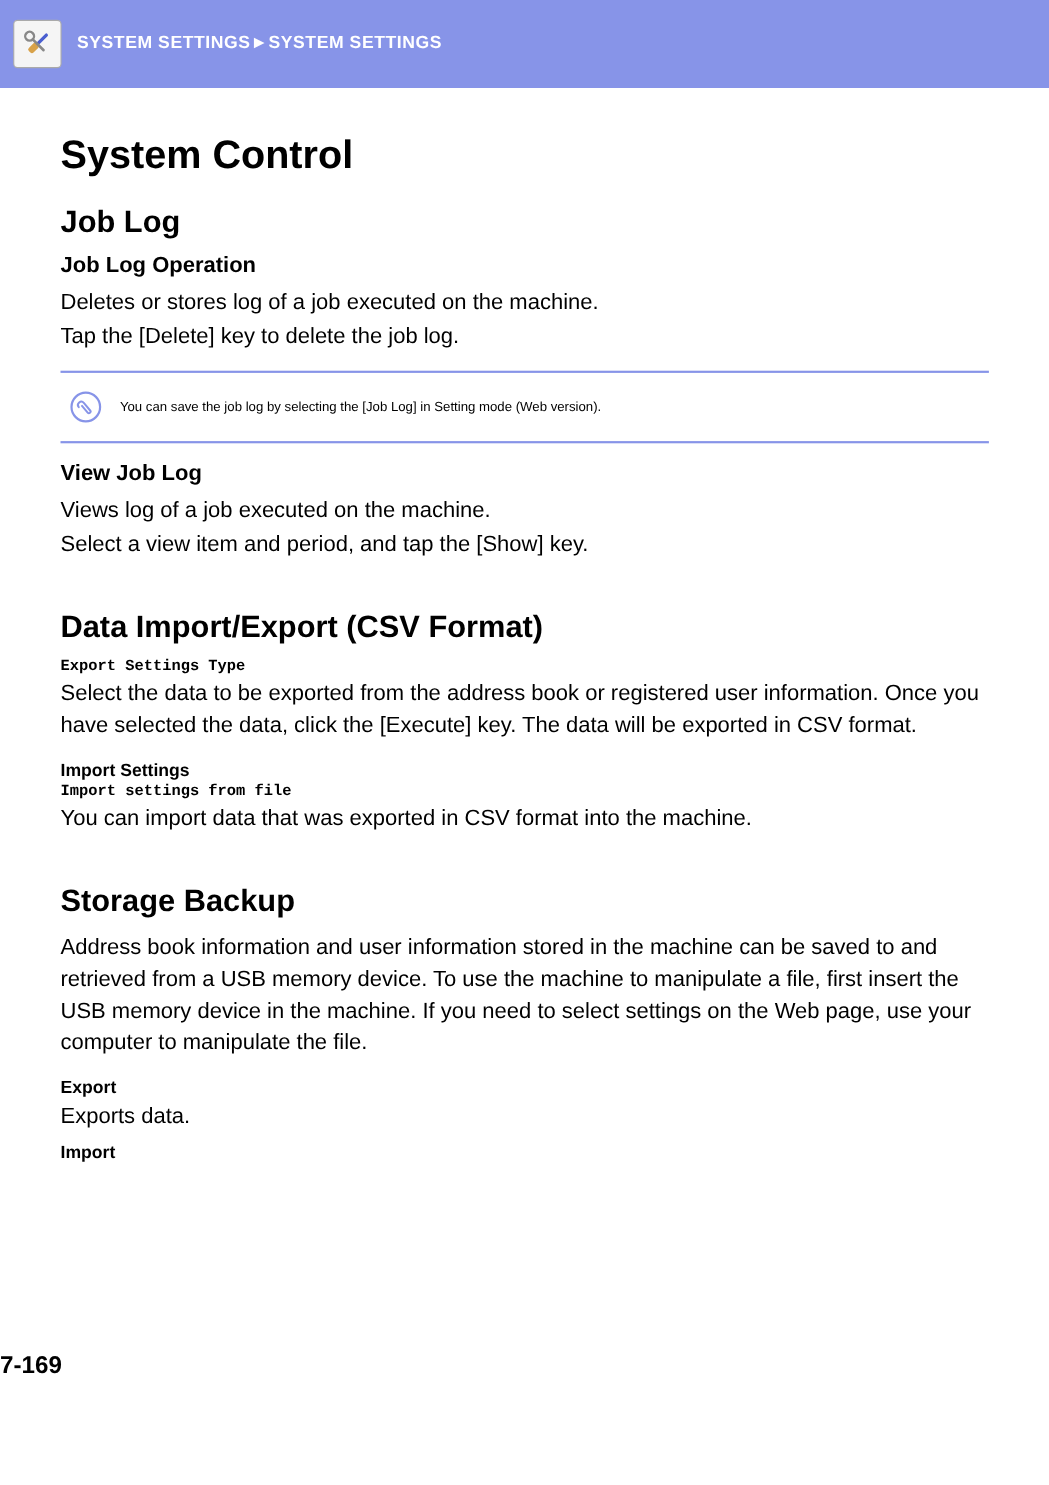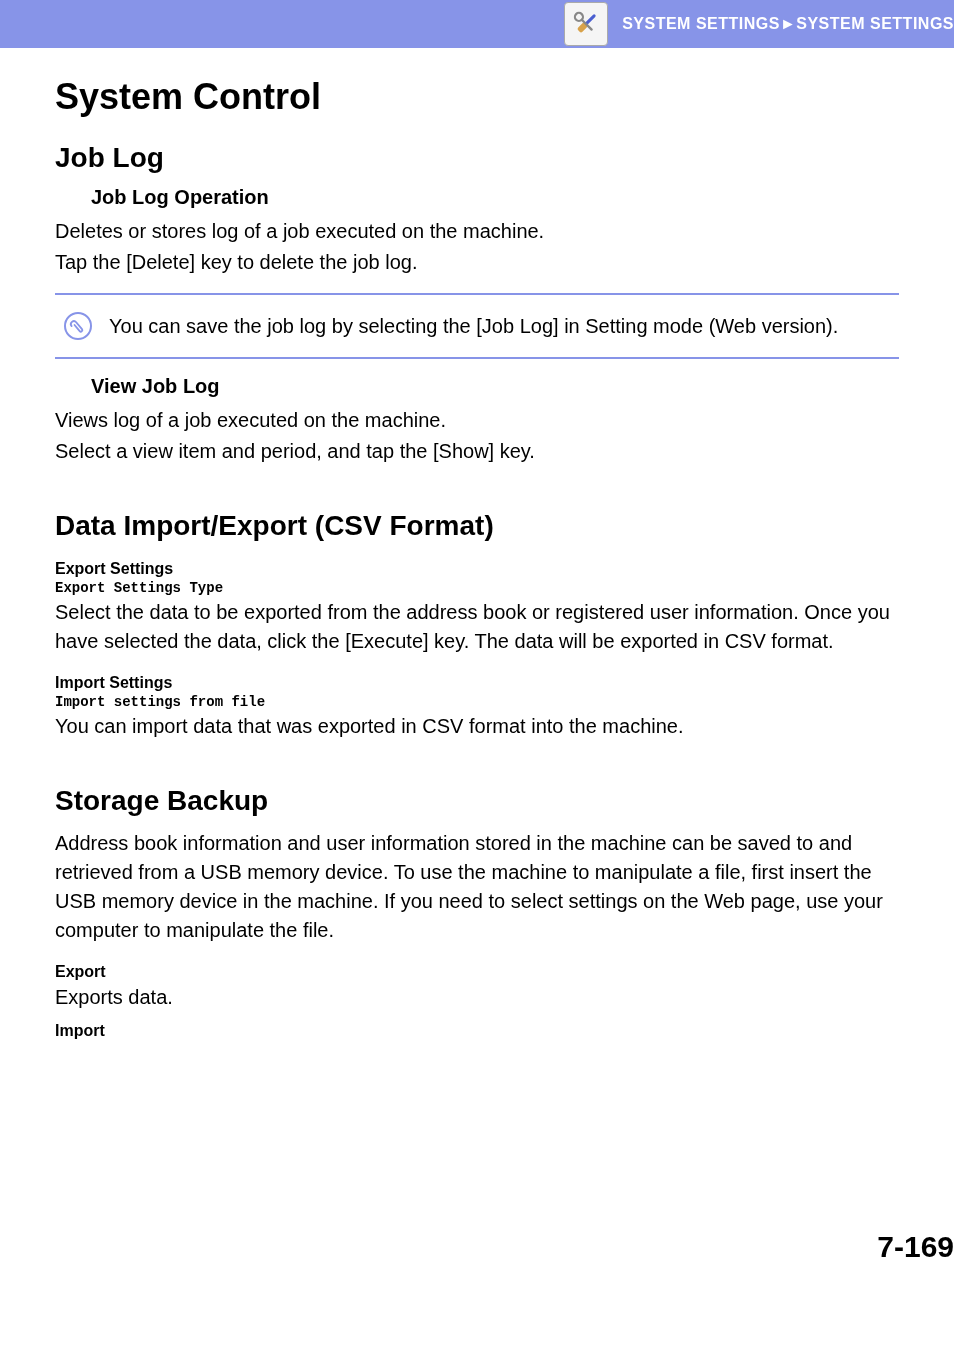--- a/index.html
+++ b/index.html
@@ -10,61 +10,59 @@
     body {
       font-family: Arial, Helvetica, sans-serif;
       background: #ffffff;
       width: 954px;
       height: 1350px;
       position: relative;
       color: #000;
     }
     .header-bar {
       background: #8794e8;
-      height: 48px;
+      height: 80px;
       display: flex;
       align-items: center;
       padding-left: 12px;
-      justify-content: flex-end;
     }
     .header-icon-box {
       width: 44px;
       height: 44px;
       background: #f5f5f5;
       border: 1px solid #aaa;
       border-radius: 4px;
       display: flex;
       align-items: center;
       justify-content: center;
       margin-right: 14px;
     }
     .header-breadcrumb {
       color: #ffffff;
       font-weight: bold;
       font-size: 16px;
       letter-spacing: 0.5px;
     }
     .content {
-      padding: 28px 55px 0 55px;
+      padding: 40px 55px 0 55px;
     }
     h1 {
       font-size: 36px;
       font-weight: bold;
       margin-bottom: 24px;
     }
     h2 {
       font-size: 28px;
       font-weight: bold;
       margin-bottom: 12px;
     }
     h3 {
       font-size: 20px;
       font-weight: bold;
       margin-bottom: 8px;
-      margin-left: 36px;
     }
     h4 {
       font-size: 16px;
       font-weight: bold;
       margin-bottom: 2px;
     }
     h5 {
       font-size: 14px;
       font-weight: bold;
       margin-bottom: 2px;
@@ -90,29 +88,29 @@
       width: 34px;
       height: 34px;
       flex-shrink: 0;
       margin-left: 6px;
       margin-right: 14px;
       display: flex;
       align-items: center;
       justify-content: center;
     }
     .note-text {
-      font-size: 20px;
+      font-size: 12px;
     }
     .page-number {
       position: absolute;
-      bottom: 86px;
+      bottom: 96px;
       left: 0;
       right: 0;
-      text-align: right;
-      font-size: 30px;
+      text-align: left;
+      font-size: 22px;
       font-weight: bold;
     }
   </style>
 </head>
 <body>
 
 <div class="header-bar">
   <div class="header-icon-box">
     <svg width="34" height="34" viewBox="0 0 34 34">
       <g transform="rotate(45 17 17)">
@@ -151,21 +149,20 @@
     </div>
     <div class="note-text">You can save the job log by selecting the [Job Log] in Setting mode (Web version).</div>
   </div>
 
   <h3>View Job Log</h3>
   <p>Views log of a job executed on the machine.</p>
   <p>Select a view item and period, and tap the [Show] key.</p>
 
   <h2 class="sec-gap-lg">Data Import/Export (CSV Format)</h2>
 
-  <h4 class="sec-gap-md">Export Settings</h4>
   <h5>Export Settings Type</h5>
   <p>Select the data to be exported from the address book or registered user information. Once you have selected the data, click the [Execute] key. The data will be exported in CSV format.</p>
 
   <h4 class="sec-gap-md">Import Settings</h4>
   <h5>Import settings from file</h5>
   <p>You can import data that was exported in CSV format into the machine.</p>
 
   <h2 class="sec-gap-lg">Storage Backup</h2>
   <p>Address book information and user information stored in the machine can be saved to and retrieved from a USB memory device. To use the machine to manipulate a file, first insert the USB memory device in the machine. If you need to select settings on the Web page, use your computer to manipulate the file.</p>
 

